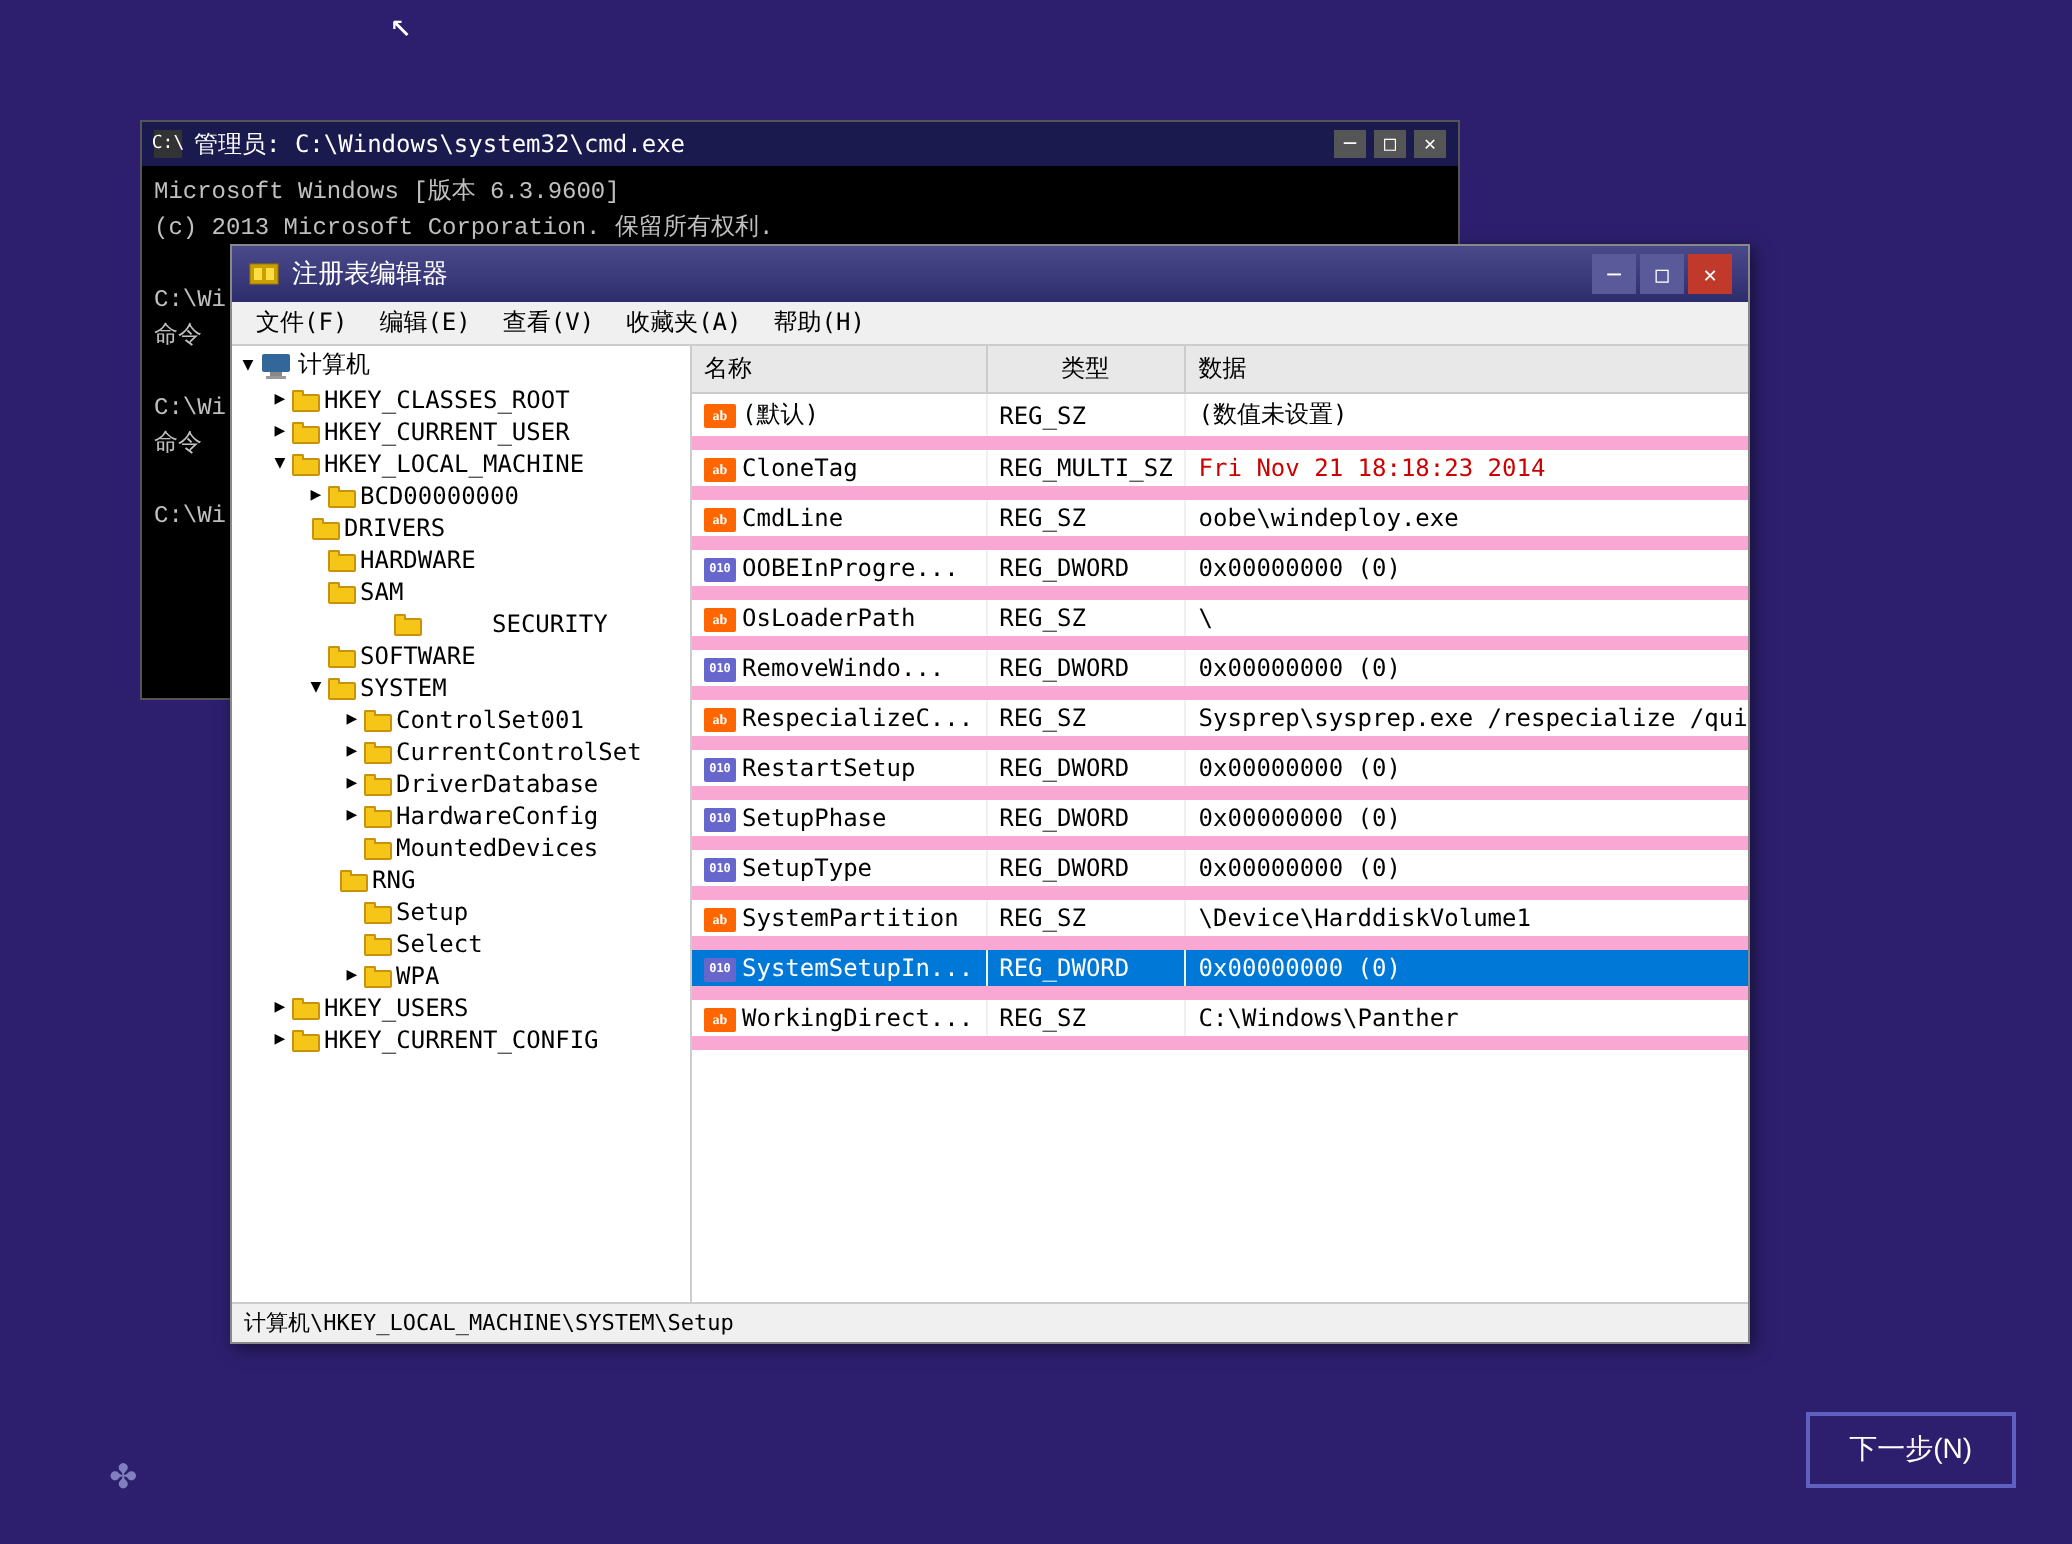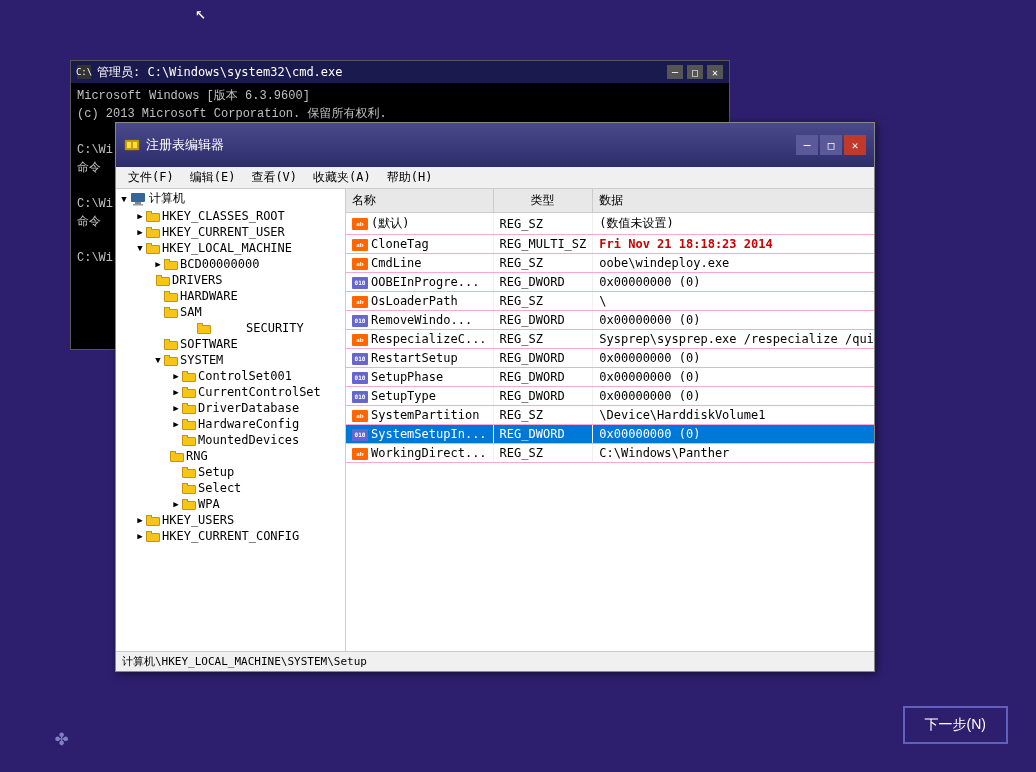--- a/index.html
+++ b/index.html
@@ -78,21 +78,21 @@
       width: 760px;
       height: 550px;
       background: #f0f0f0;
       border: 1px solid #888;
       box-shadow: 2px 2px 8px rgba(0,0,0,0.5);
       display: flex;
       flex-direction: column;
     }
     .regedit-titlebar {
       background: linear-gradient(to bottom, #4a4a8a, #2d2d6e);
-      height: 44px;
+      height: 28px;
       display: flex;
       align-items: center;
       padding: 0 8px;
       color: white;
       font-size: 13px;
       justify-content: space-between;
     }
     .regedit-title-left {
       display: flex;
       align-items: center;
@@ -184,21 +184,21 @@
       border-right: 1px solid #ccc;
       padding: 3px 6px;
       text-align: left;
       font-weight: normal;
       color: #000;
       position: sticky;
       top: 0;
     }
     .reg-table td {
       padding: 2px 6px;
-      border-bottom: 1px solid #f9a8d4;
+      border-bottom: 7px solid #f9a8d4;
       border-right: 1px solid #f0f0f0;
       white-space: nowrap;
     }
     .reg-table tr.selected td { background: #0078d7; color: white; }
 
     
     .status-bar {
       height: 20px;
       background: #f0f0f0;
       border-top: 1px solid #ccc;
@@ -516,21 +516,21 @@
         </thead>
         <tbody id="reg-rows">
         <tr>
               <td><span style="display:inline-block;width:16px;height:12px;background:#ff6600;color:white;font-size:7px;font-weight:bold;text-align:center;line-height:12px;border-radius:1px;margin-right:3px;vertical-align:middle;font-family:serif;">ab</span>(默认)</td>
               <td>REG_SZ</td>
               <td>(数值未设置)</td>
             </tr>
             <tr>
               <td><span style="display:inline-block;width:16px;height:12px;background:#ff6600;color:white;font-size:7px;font-weight:bold;text-align:center;line-height:12px;border-radius:1px;margin-right:3px;vertical-align:middle;font-family:serif;">ab</span>CloneTag</td>
               <td>REG_MULTI_SZ</td>
-              <td style="color: rgb(204, 0, 0); font-weight: bold;">Fri Nov 21 18:18:23 2014</td>
+              <td style="color: rgb(204, 0, 0);">Fri Nov 21 18:18:23 2014</td>
             </tr>
             <tr>
               <td><span style="display:inline-block;width:16px;height:12px;background:#ff6600;color:white;font-size:7px;font-weight:bold;text-align:center;line-height:12px;border-radius:1px;margin-right:3px;vertical-align:middle;font-family:serif;">ab</span>CmdLine</td>
               <td>REG_SZ</td>
               <td>oobe\windeploy.exe</td>
             </tr>
             <tr>
               <td><span style="display:inline-block;width:16px;height:12px;background:#6666cc;color:white;font-size:6px;font-weight:bold;text-align:center;line-height:12px;border-radius:1px;margin-right:3px;vertical-align:middle;">010</span>OOBEInProgre...</td>
               <td>REG_DWORD</td>
               <td>0x00000000 (0)</td>

